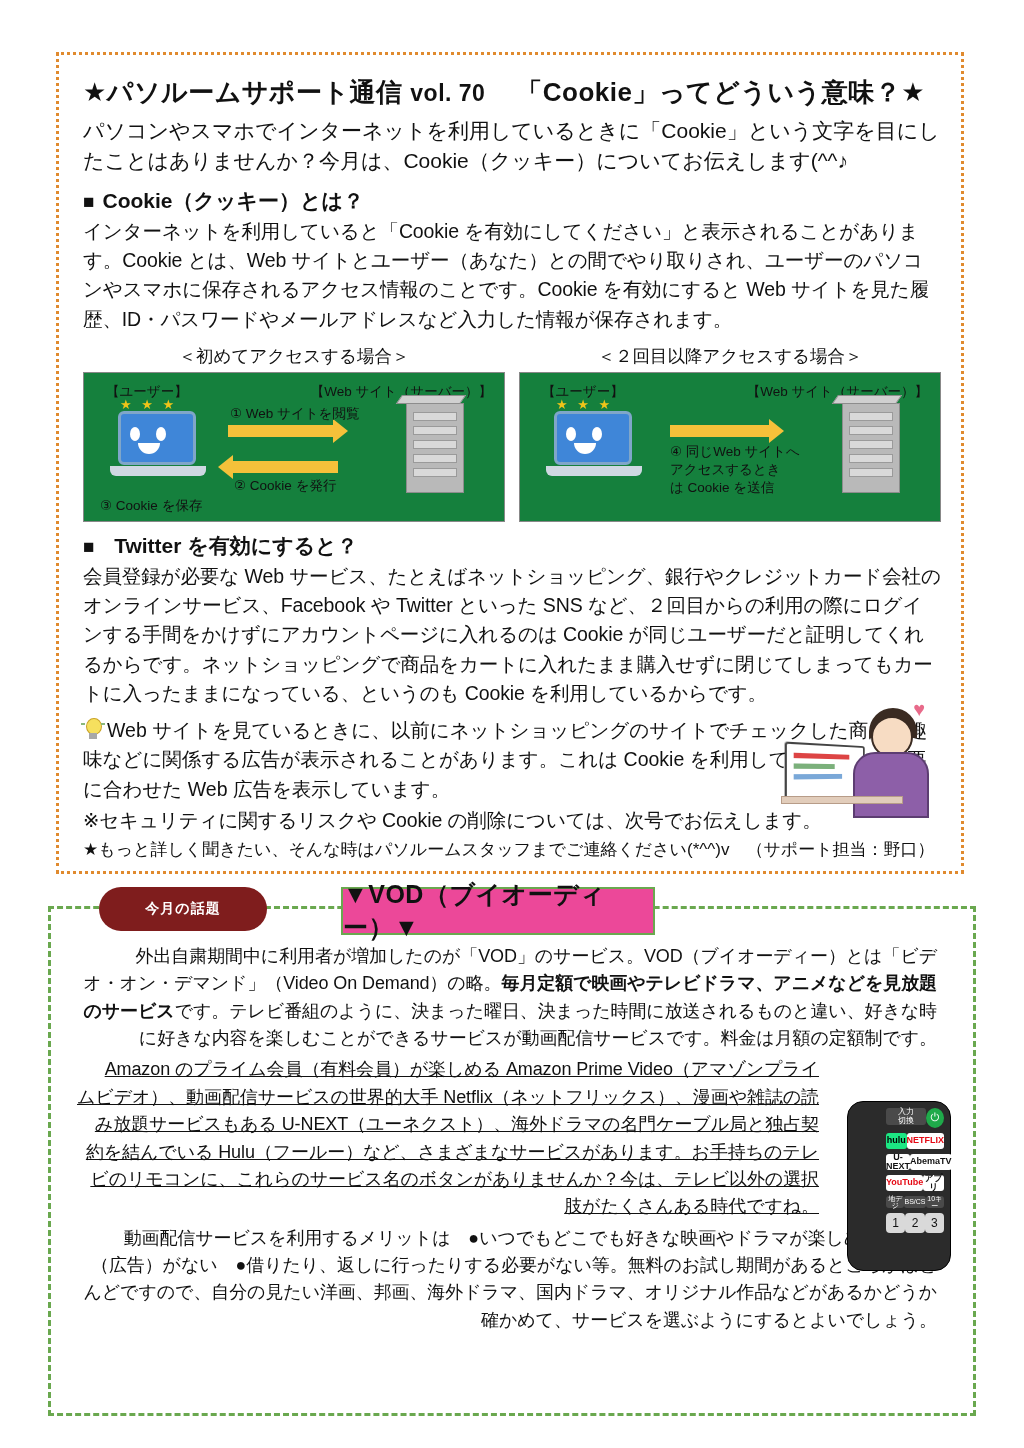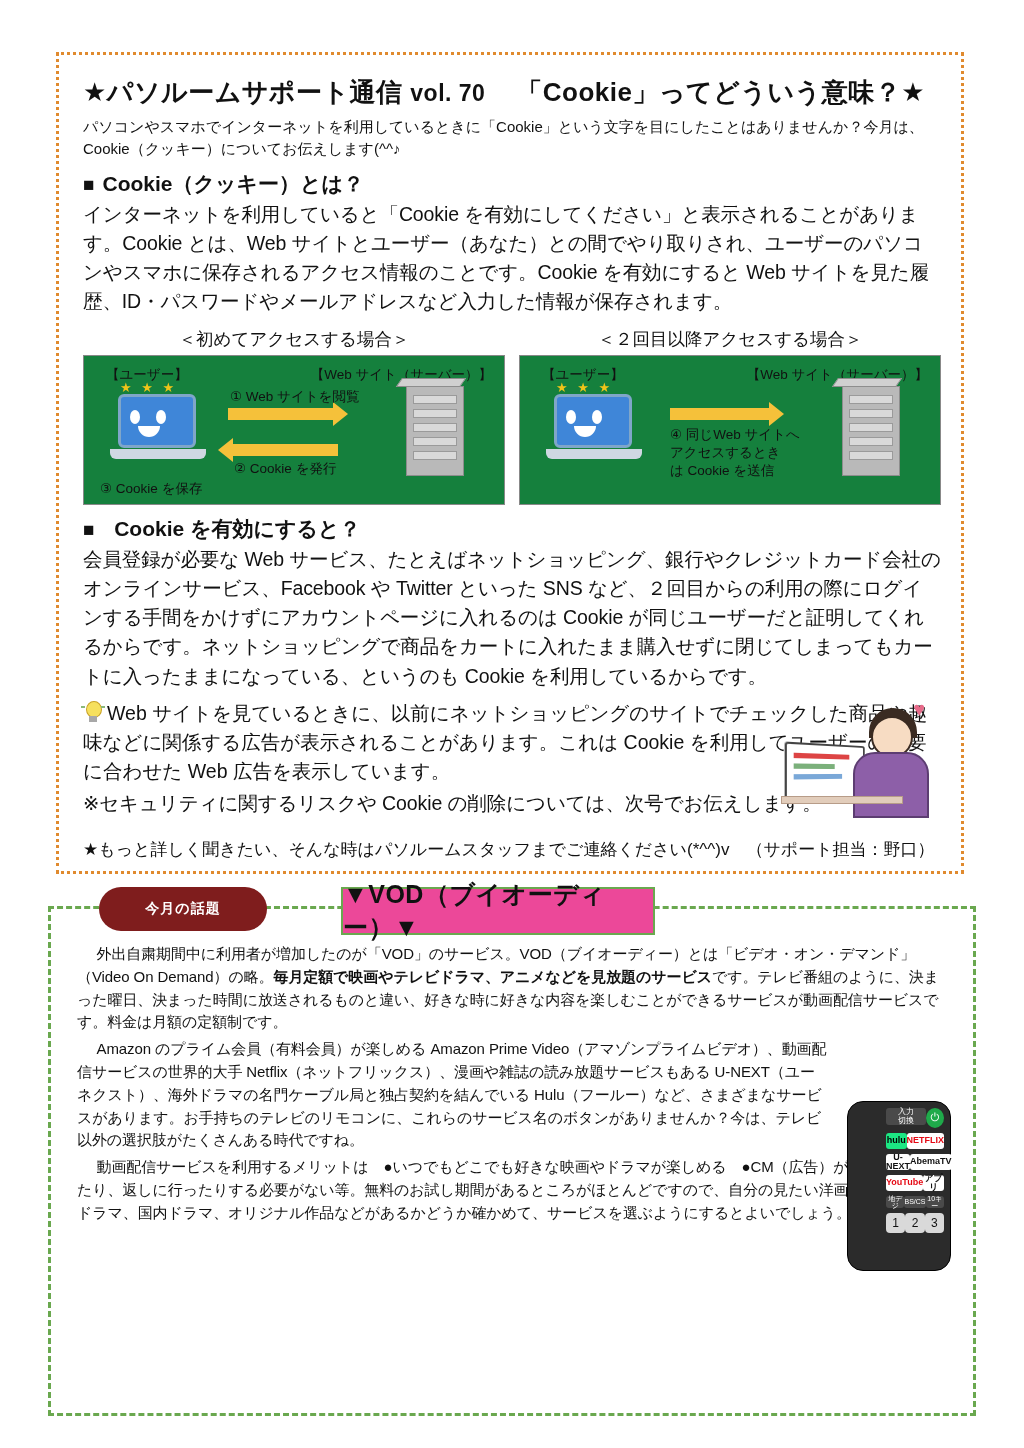--- a/index.html
+++ b/index.html
@@ -38,21 +38,21 @@
     font-size: 26px;
     font-weight: bold;
     letter-spacing: 0.5px;
     white-space: nowrap;
     margin: 4px 0 6px 2px;
   }
   .headline .vol {
     font-size: 23px;
   }
   .lead {
-    font-size: 15px;
+    font-size: 21px;
     line-height: 1.45;
     margin: 0 0 6px 2px;
   }
   .sub-head {
     font-size: 21px;
     font-weight: bold;
     margin: 10px 0 2px 2px;
   }
   .sub-head .sq {
     color: #111;
@@ -330,25 +330,26 @@
     background: #ec4899;
     border: 2px solid #6aa84f;
     display: flex;
     align-items: center;
     justify-content: center;
     font-size: 25px;
     font-weight: bold;
     letter-spacing: 0.5px;
   }
   .vod-p {
-    font-size: 15px;
+    font-size: 18px;
     line-height: 1.52;
-    margin: 0 4px 4px 0;
+    margin: 0 12px 4px 0;
     text-indent: 1.3em;
     letter-spacing: -0.1px;
+    text-align: right;
   }
   .vod-p b { font-weight: bold; }
 
   
   .remote {
     position: absolute;
     right: 22px;
     top: 192px;
     width: 104px;
     height: 170px;
@@ -488,21 +489,21 @@
 
           <div class="arrow right" style="left:150px; top:52px; width:100px;"></div>
           <div class="lbl" style="left:150px; top:70px; white-space:pre-line; line-height:1.35;">④ 同じWeb サイトへ
 アクセスするとき
 は Cookie を送信</div>
         </div>
       </div>
     </div>
 
     <div class="sub-head">
-      <span class="sq">■</span>&nbsp;&nbsp;<span>Cookie を有効にすると？</span>
+      <span class="sq">■</span>&nbsp;&nbsp;<span>Twitter を有効にすると？</span>
     </div>
     <p class="para">会員登録が必要な Web サービス、たとえばネットショッピング、銀行やクレジットカード会社のオンラインサービス、Facebook や Twitter といった SNS など、２回目からの利用の際にログインする手間をかけずにアカウントページに入れるのは Cookie が同じユーザーだと証明してくれるからです。ネットショッピングで商品をカートに入れたまま購入せずに閉じてしまってもカートに入ったままになっている、というのも Cookie を利用しているからです。</p>
 
     <p class="hint-para">
       <span class="bulb">
         <span class="glass"></span><span class="base2"></span>
         <span class="ray" style="left:-2px; top:5px;"></span>
         <span class="ray" style="right:-2px; top:5px;"></span>
       </span><span>Web サイトを見ているときに、以前にネットショッピングのサイトでチェックした商品や趣味などに関係する広告が表示されることがあります。これは Cookie を利用してユーザーの需要に合わせた Web 広告を表示しています。</span>
     </p>
@@ -527,21 +528,21 @@
 
   <section class="vod-box">
 
     <div class="topic-pill">今月の話題</div>
     <div class="vod-title">▼VOD（ブイオーディー）▼</div>
 
     <p class="vod-p">
       <span>外出自粛期間中に利用者が増加したのが「VOD」のサービス。VOD（ブイオーディー）とは「ビデオ・オン・デマンド」（Video On Demand）の略。</span><b>毎月定額で映画やテレビドラマ、アニメなどを見放題のサービス</b><span>です。テレビ番組のように、決まった曜日、決まった時間に放送されるものと違い、好きな時に好きな内容を楽しむことができるサービスが動画配信サービスです。料金は月額の定額制です。</span>
     </p>
 
-    <p class="vod-p" style="padding-right:118px;">Amazon のプライム会員（有料会員）が楽しめる Amazon Prime Video（アマゾンプライムビデオ）、動画配信サービスの世界的大手 Netflix（ネットフリックス）、漫画や雑誌の読み放題サービスもある U-NEXT（ユーネクスト）、海外ドラマの名門ケーブル局と独占契約を結んでいる Hulu（フールー）など、さまざまなサービスがあります。お手持ちのテレビのリモコンに、これらのサービス名のボタンがありませんか？今は、テレビ以外の選択肢がたくさんある時代ですね。</p>
+    <p class="vod-p" style="padding-right:118px;text-decoration:underline;">Amazon のプライム会員（有料会員）が楽しめる Amazon Prime Video（アマゾンプライムビデオ）、動画配信サービスの世界的大手 Netflix（ネットフリックス）、漫画や雑誌の読み放題サービスもある U-NEXT（ユーネクスト）、海外ドラマの名門ケーブル局と独占契約を結んでいる Hulu（フールー）など、さまざまなサービスがあります。お手持ちのテレビのリモコンに、これらのサービス名のボタンがありませんか？今は、テレビ以外の選択肢がたくさんある時代ですね。</p>
 
     <p class="vod-p">動画配信サービスを利用するメリットは　●いつでもどこでも好きな映画やドラマが楽しめる　●CM（広告）がない　●借りたり、返しに行ったりする必要がない等。無料のお試し期間があるところがほとんどですので、自分の見たい洋画、邦画、海外ドラマ、国内ドラマ、オリジナル作品などがあるかどうか確かめて、サービスを選ぶようにするとよいでしょう。</p>
 
     <div class="remote">
       <div class="row">
         <div class="k" style="white-space:pre-line;">入力
 切換</div>
         <div class="k pw">⏻</div>
       </div>
       <div class="row">

